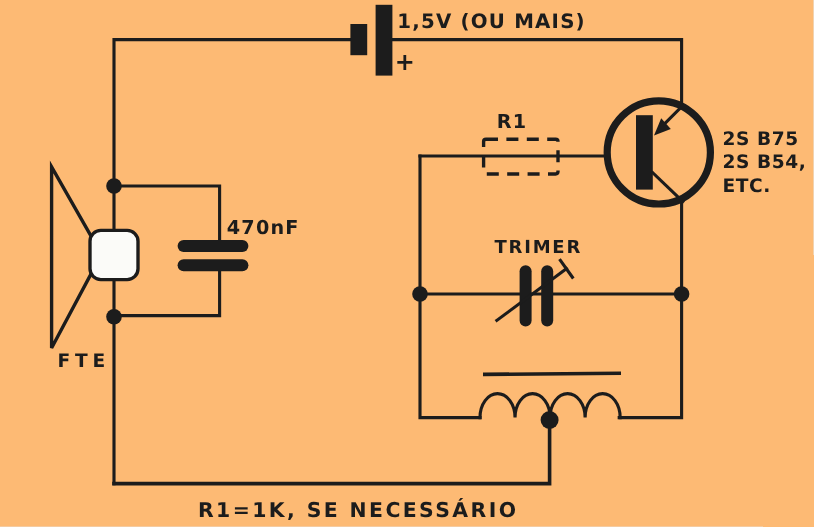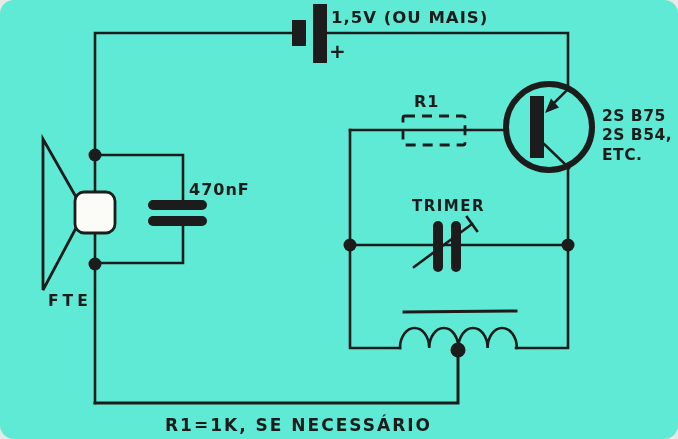--- a/index.html
+++ b/index.html
@@ -1,22 +1,21 @@
 <!DOCTYPE html>
 <html><head>
 <meta charset="utf-8">
 <style>
   html,body{margin:0;padding:0;background:#e8e8e6;}
   #stage{
     position:relative;
     width:678px;height:439px;
-    background:#5eead4;
+    background:#fdba74;
     overflow:hidden;
     font-family:"DejaVu Sans","Liberation Sans",sans-serif;
-    border-radius:14px;
   }
   svg{display:block;}
   .wire{stroke:#1c1c1c;stroke-width:2.6;fill:none;stroke-linecap:square;}
   .wire-thick{stroke:#1c1c1c;stroke-width:3;fill:none;stroke-linecap:square;}
   .ink{fill:#1c1c1c;}
   .outline{stroke:#1c1c1c;fill:none;}
   .lbl{fill:#1c1c1c;font-weight:bold;}
   .lbl-battery{font-size:16.5px;letter-spacing:1px;}
   .lbl-plus{font-size:20px;}
   .lbl-r1{font-size:16px;letter-spacing:1px;}

